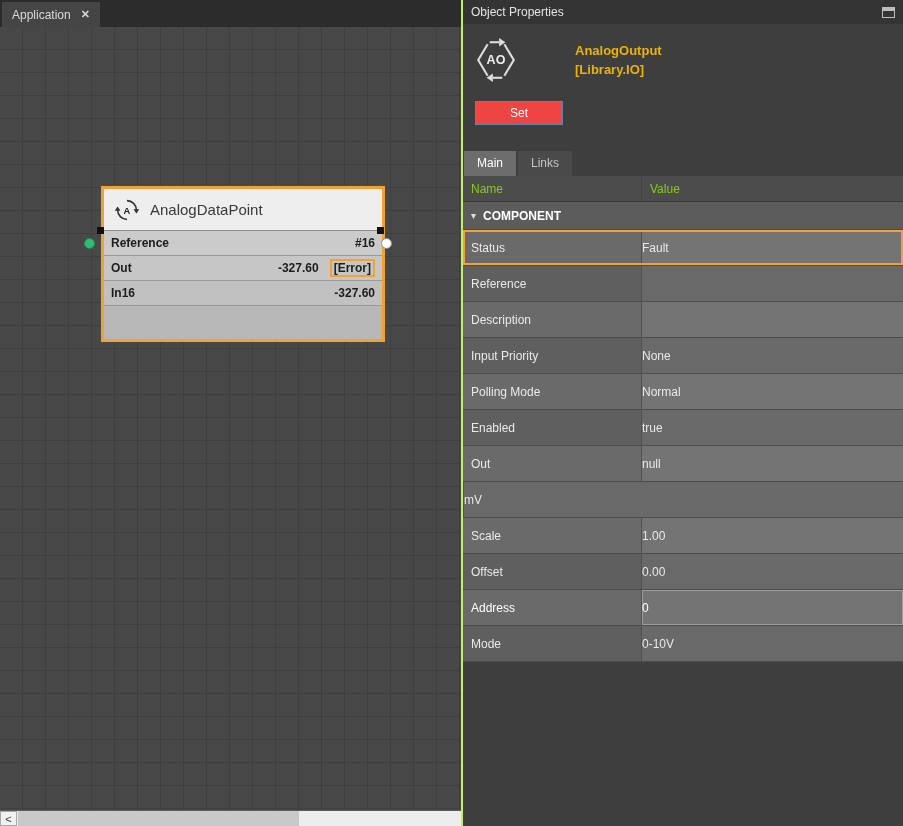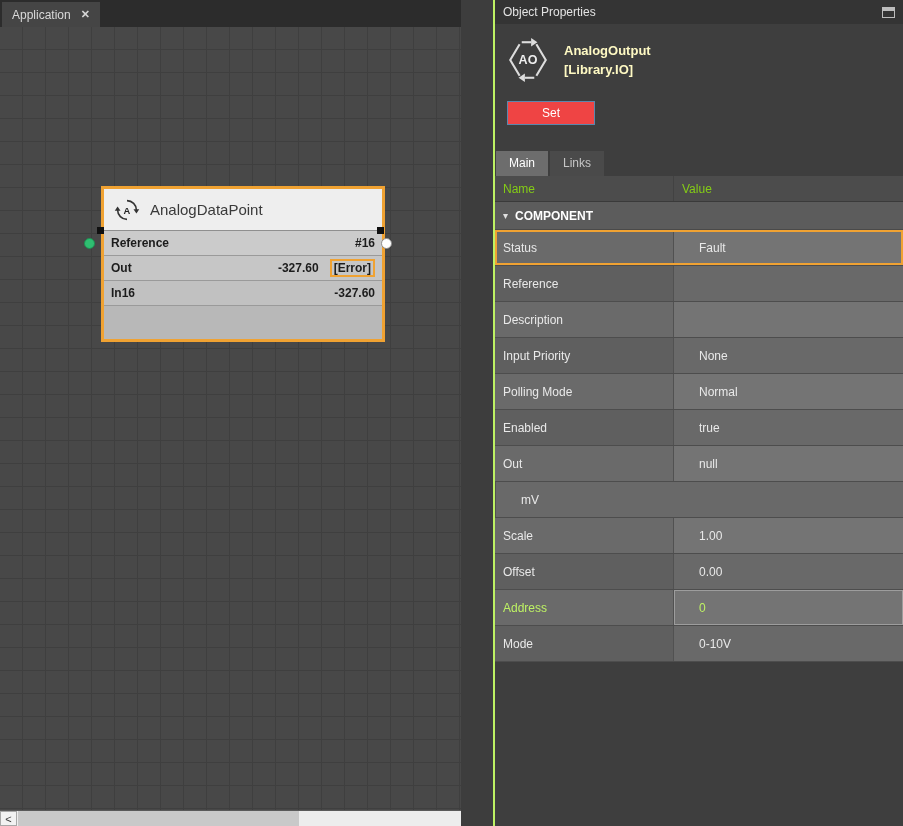--- a/index.html
+++ b/index.html
@@ -1,18 +1,18 @@
 <!DOCTYPE html>
 <html><head>
 <meta charset="utf-8">
 <style>
   * { margin:0; padding:0; box-sizing:border-box; }
   html,body { width:903px; height:826px; overflow:hidden; }
   body { background:#3d3d3d; font-family:"Liberation Sans", sans-serif; }
-  .app { display:flex; width:903px; height:826px;gap:32px; }
+  .app { display:flex; width:903px; height:826px; }
 
   
   .left { width:461px; display:flex; flex-direction:column; background:#2c2c2c; }
   .tabbar { height:27px; background:#2c2c2c; display:flex; align-items:flex-end; padding-left:2px; }
   .tab { height:25px; background:#454545; color:#d9d9d9; font-size:12px;
          display:flex; align-items:center; gap:10px; padding:0 10px; cursor:default; }
   .tab .close { font-size:11px; color:#d5d5d5; font-weight:bold; }
   .canvas { flex:1; position:relative; background-color:#484848;
     background-image: linear-gradient(to right, #3f3f3f 1px, transparent 1px),
                       linear-gradient(to bottom, #3f3f3f 1px, transparent 1px);
@@ -43,45 +43,45 @@
 
   
   .right { flex:1; background:#3e3e3e; border-left:2px solid #bef264; display:flex; flex-direction:column; }
   .props-titlebar { height:24px; background:#343434; display:flex; align-items:center;
                     justify-content:space-between; padding:0 8px; color:#e3e3e3; font-size:12px; }
   .dock-icon { width:13px; height:11px; border:1px solid #bdbdbd; position:relative; }
   .dock-icon::after { content:""; position:absolute; left:0; top:0; width:100%; height:3px; background:#bdbdbd; }
 
   .obj-header { display:flex; align-items:center; gap:13px; padding:13px 10px 4px 10px; }
   .obj-icon { width:46px; height:46px; flex:0 0 auto; }
-  .obj-title { color:#fef9c3; font-size:13px; font-weight:bold; line-height:1.5; }
+  .obj-title { color:#eab308; font-size:13px; font-weight:bold; line-height:1.5;margin-left:43px; }
 
   .set-btn { margin:14px 2px 0 12px; width:88px; height:24px; background:#ef4444; color:#ffffff;
              border:1px solid #5b87ad; font-size:12px; font-family:"Liberation Sans", sans-serif; cursor:pointer; }
 
   .ptabs { display:flex; gap:2px; margin-top:26px; padding-left:1px; }
   .ptab { padding:5px 13px 6px; font-size:12px; color:#c6c6c6; background:#4a4a4a; cursor:default; }
   .ptab.active { background:#6d6d6d; color:#ffffff; }
 
   .pgrid { font-size:12px; color:#e9e9e9; }
   .ghead { display:flex; height:26px; background:#4c4c4c; color:#84cc16; border-bottom:1px solid #3a3a3a; }
   .ghead .hname { width:178px; display:flex; align-items:center; padding-left:8px; }
   .ghead .hvalue { flex:1; display:flex; align-items:center; padding-left:8px; border-left:1px solid #424242; }
 
   .section { height:28px; background:#5c5c5c; display:flex; align-items:center; padding-left:8px;
              gap:7px; color:#ffffff; font-weight:bold; border-bottom:1px solid #4a4a4a; }
   .section .arrow { font-size:10px; color:#e0e0e0; font-weight:normal; }
 
   .prow { display:flex; height:36px; border-bottom:1px solid #4d4d4d; position:relative; }
   .prow .name  { width:178px; padding-left:8px; display:flex; align-items:center; background:#5f5f5f; }
-  .prow .value { flex:1; padding-left:25px; display:flex; align-items:center; background:#696969; border-left:1px solid #515151; }
+  .prow .value { flex:1; padding-left:0; display:flex; align-items:center; background:#696969; border-left:1px solid #515151; }
   .prow.alt .name  { background:#6a6a6a; }
   .prow.alt .value { background:#747474; }
   .prow.highlight::after { content:""; position:absolute; inset:0; border:2px solid #F0A232; pointer-events:none; }
-  .prow.modified .name, .prow.modified .value { color:#bef264; }
+  .prow.modified .name, .prow.modified .value { color:#ffffff; }
   .prow.modified .value { box-shadow: inset 0 0 0 1px #9d9d9d; }
   .grid-rest { flex:1; background:#3e3e3e; }
 </style>
 </head>
 <body>
 
 <div class="app">
 
   <div class="left">
     <div class="tabbar">

